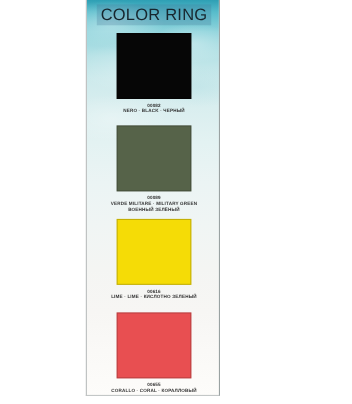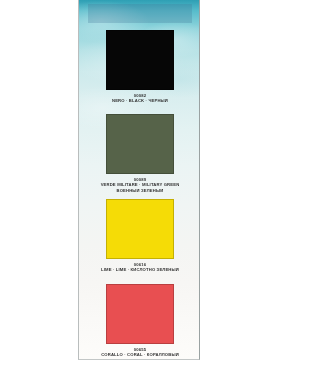--- a/index.html
+++ b/index.html
@@ -141,20 +141,21 @@
   #entry-3 { top: 284px; }
 </style>
 </head>
 <body>
 
 <div id="page">
 
   <div id="card">
 
     <div id="title-band"></div>
+    <div id="title-text">COLOR RING</div>
 
     <div class="entry" id="entry-0">
       <div class="swatch" style="background:#060606;"></div>
       <div class="caption">
         <div class="code">00082</div>
         <div class="names">NERO · BLACK · ЧЕРНЫЙ</div>
       </div>
     </div>
 
     <div class="entry" id="entry-1">

